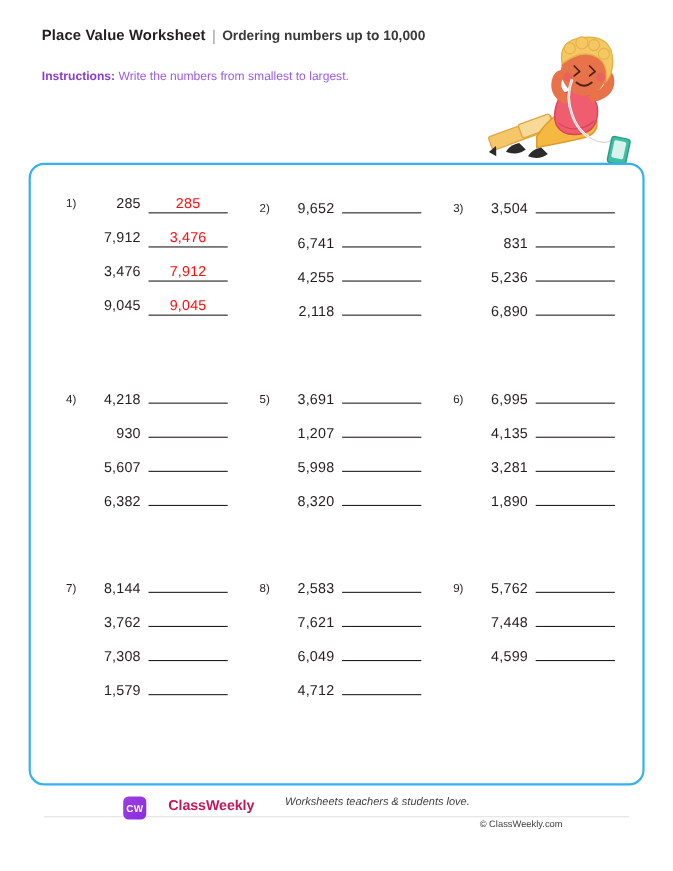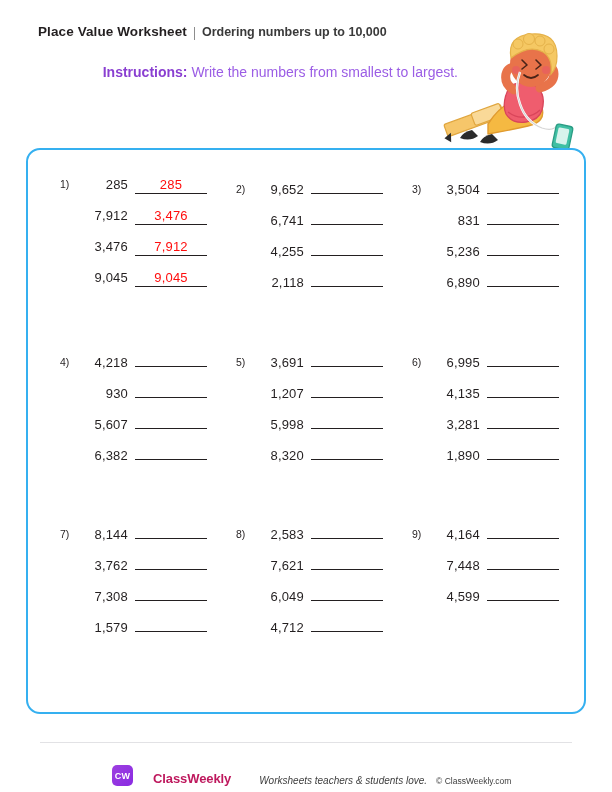--- a/index.html
+++ b/index.html
@@ -43,23 +43,22 @@
     position: relative;
     top: 1px;
   }
   .title-sub {
     font-size: 12.5px;
     font-weight: bold;
     color: #3a3a3a;
   }
   .instructions {
     margin-top: 25px;
-    font-size: 14px;
+    font-size: 11px;
     color: #9b5de5;
-    text-align: right;
   }
   .instructions b {
     font-weight: bold;
     color: #8a3fd1;
   }
   .instructions span.itext {
     color: #9b5de5;
   }
 
   
@@ -145,23 +144,23 @@
     position: absolute;
     left: 40px;
     top: 742px;
     width: 532px;
     height: 1px;
     background: #e2e2e5;
   }
   .footer {
     position: absolute;
     left: 112px;
-    top: 756px;
+    top: 724px;
     display: flex;
-    align-items: flex-end;
+    align-items: flex-start;
   }
   .logo-badge {
     width: 21px;
     height: 21px;
     border-radius: 5px;
     background: linear-gradient(135deg, #9d3fe0 0%, #8a2be2 100%);
     color: #ffffff;
     font-size: 9px;
     font-weight: bold;
     display: flex;
@@ -426,21 +425,21 @@
         </div>
         <div class="prow">
           <span class="pnum"></span>
           <span class="pvalue">4,712</span>
           <span class="pblank"></span>
         </div>
       </div>
       <div class="problem">
         <div class="prow">
           <span class="pnum">9)</span>
-          <span class="pvalue">4,164</span>
+          <span class="pvalue">5,762</span>
           <span class="pblank"></span>
         </div>
         <div class="prow">
           <span class="pnum"></span>
           <span class="pvalue">7,448</span>
           <span class="pblank"></span>
         </div>
         <div class="prow">
           <span class="pnum"></span>
           <span class="pvalue">4,599</span>

